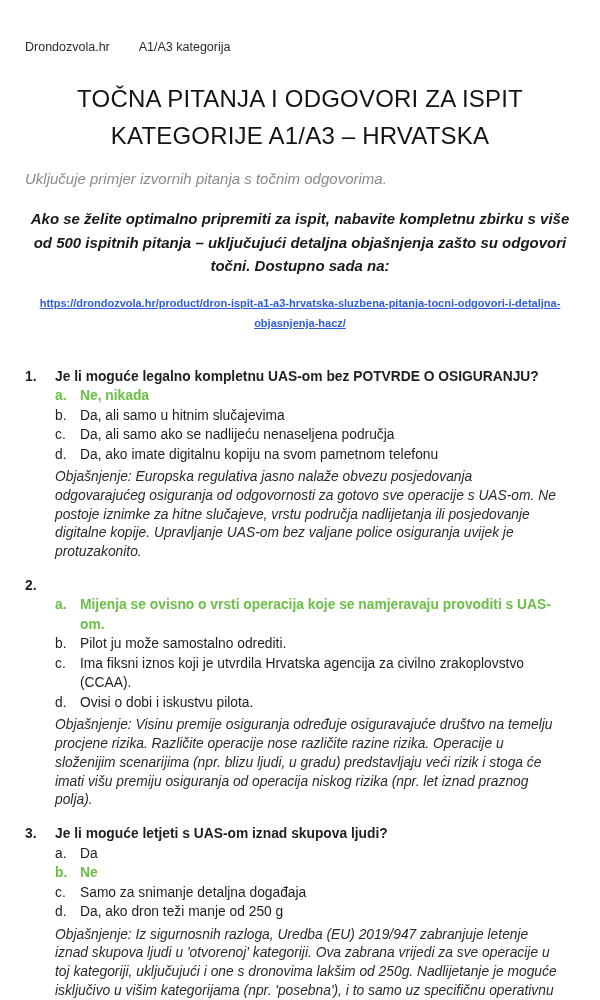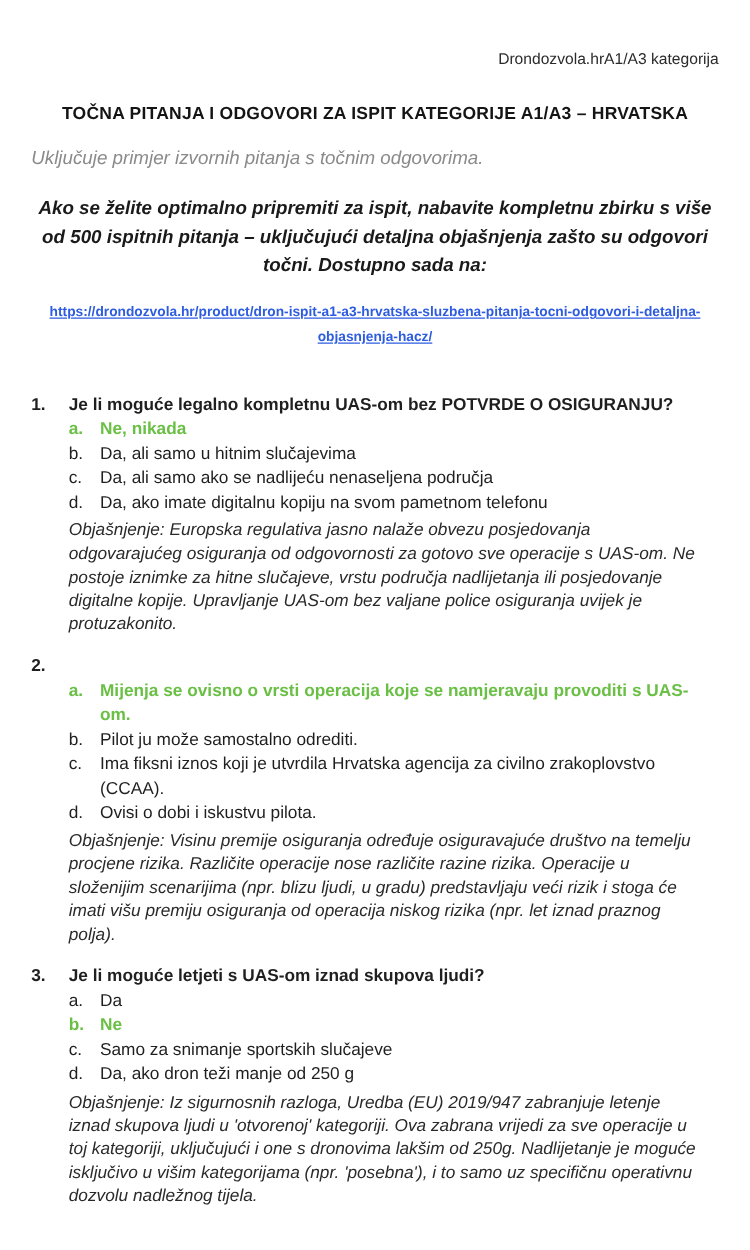--- a/index.html
+++ b/index.html
@@ -15,30 +15,31 @@
     overflow: hidden;
   }
   .page {
     box-sizing: border-box;
     width: 600px;
     height: 1000px;
     padding: 40px 25px 0 25px;
   }
   .header-row {
     display: flex;
-    justify-content: flex-end;
+    justify-content: flex-start;
     align-items: baseline;
     font-size: 12.5px;
     color: #2b2b2b;
+    gap: 29px;
   }
   .doc-title {
     margin-top: 26px;
     text-align: center;
-    font-weight: bold;
-    font-size: 14px;
+    font-weight: normal;
+    font-size: 24px;
     line-height: 1.55;
     letter-spacing: 0.2px;
     color: #141414;
   }
   .doc-subtitle {
     margin-top: 16px;
     text-align: left;
     font-style: italic;
     font-size: 15px;
     color: #8a8a8a;
@@ -184,21 +185,21 @@
           <div class="q-option">
             <span class="opt-letter">a.</span>
             <span>Da</span>
           </div>
           <div class="q-option correct" style="color: rgb(106, 191, 69);">
             <span class="opt-letter">b.</span>
             <span>Ne</span>
           </div>
           <div class="q-option">
             <span class="opt-letter">c.</span>
-            <span>Samo za snimanje sportskih slučajeve</span>
+            <span>Samo za snimanje detaljna događaja</span>
           </div>
           <div class="q-option">
             <span class="opt-letter">d.</span>
             <span>Da, ako dron teži manje od 250 g</span>
           </div>
         </div>
     <div class="q-explanation">Objašnjenje: Iz sigurnosnih razloga, Uredba (EU) 2019/947 zabranjuje letenje iznad skupova ljudi u 'otvorenoj' kategoriji. Ova zabrana vrijedi za sve operacije u toj kategoriji, uključujući i one s dronovima lakšim od 250g. Nadlijetanje je moguće isključivo u višim kategorijama (npr. 'posebna'), i to samo uz specifičnu operativnu dozvolu nadležnog tijela.</div>
   </div>
 </div>
 

